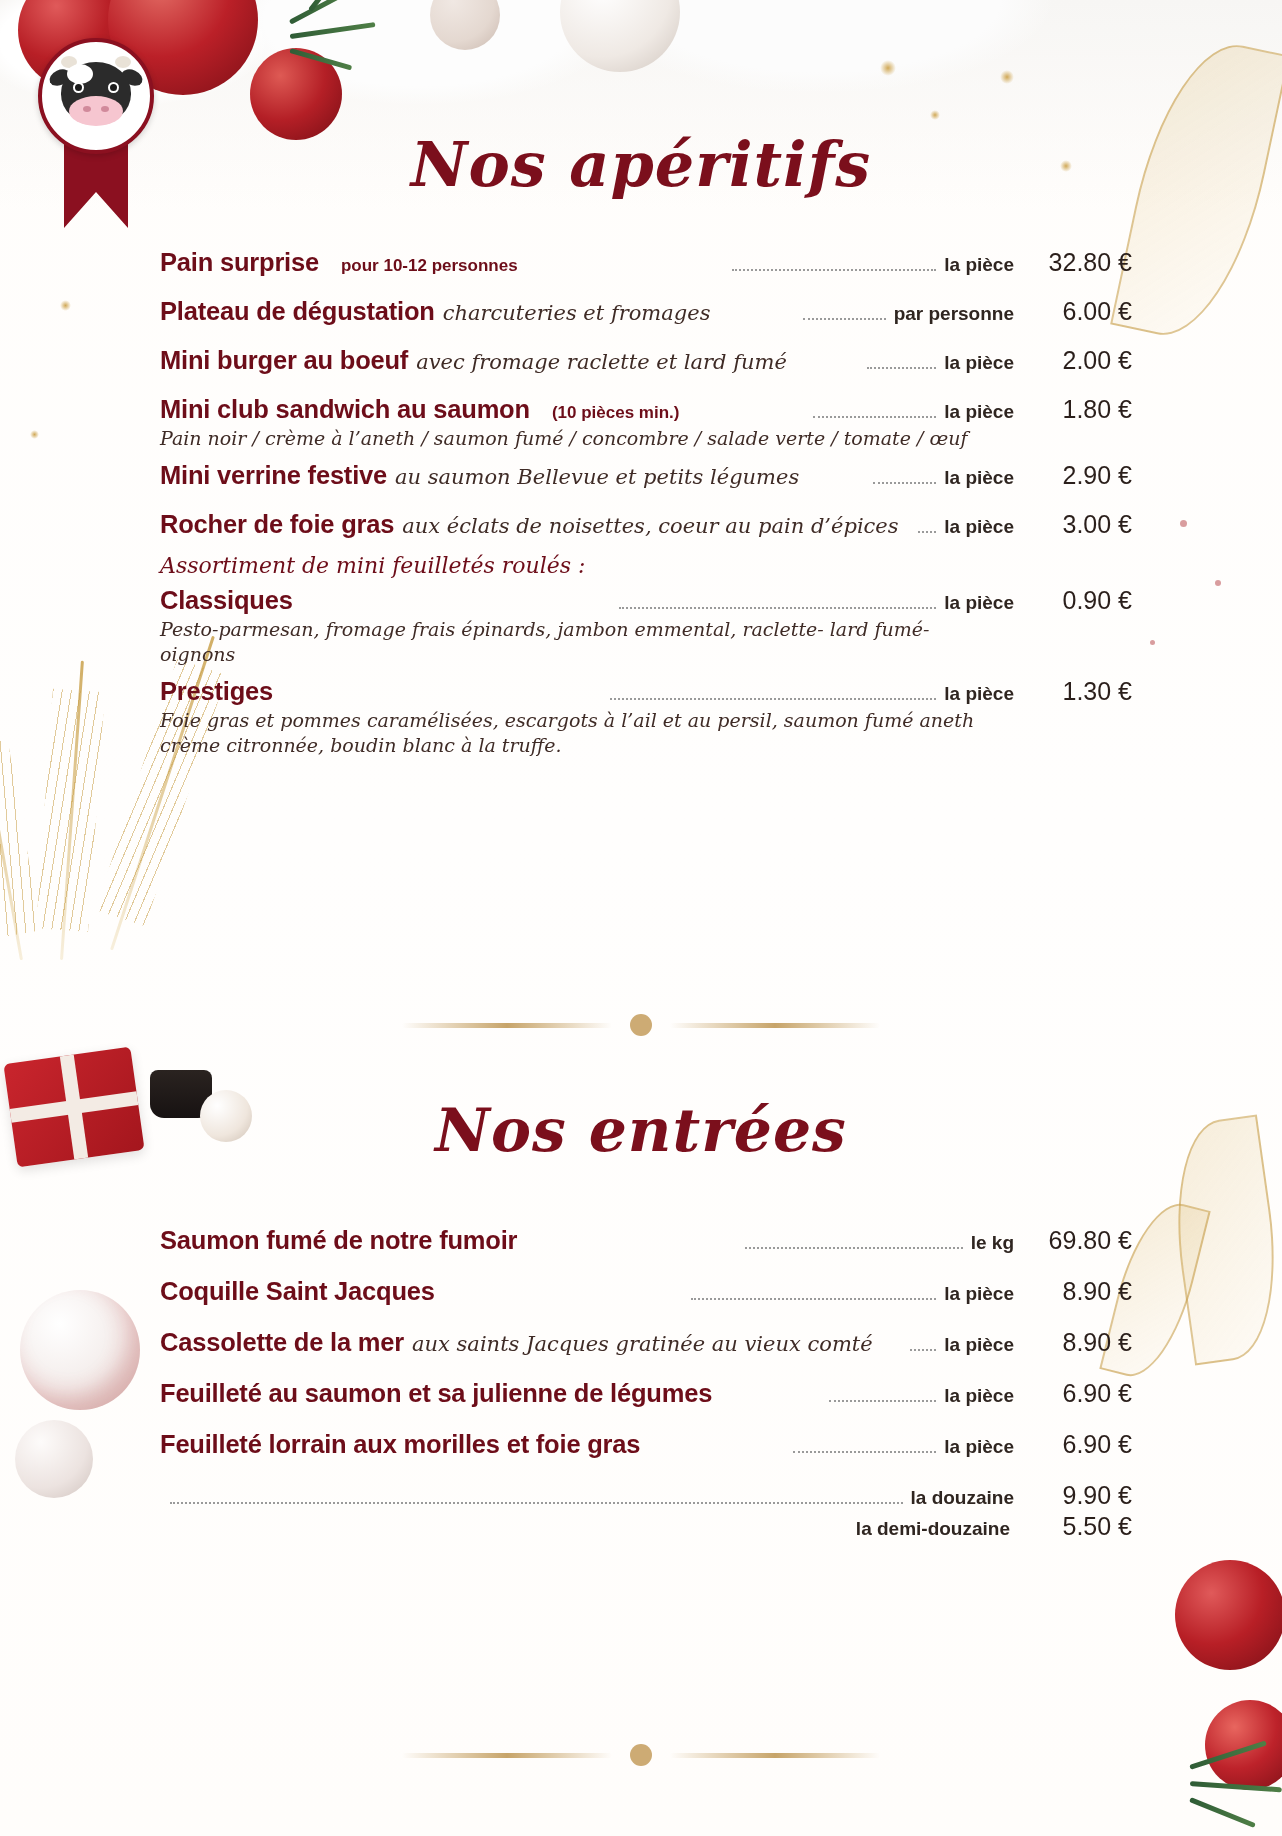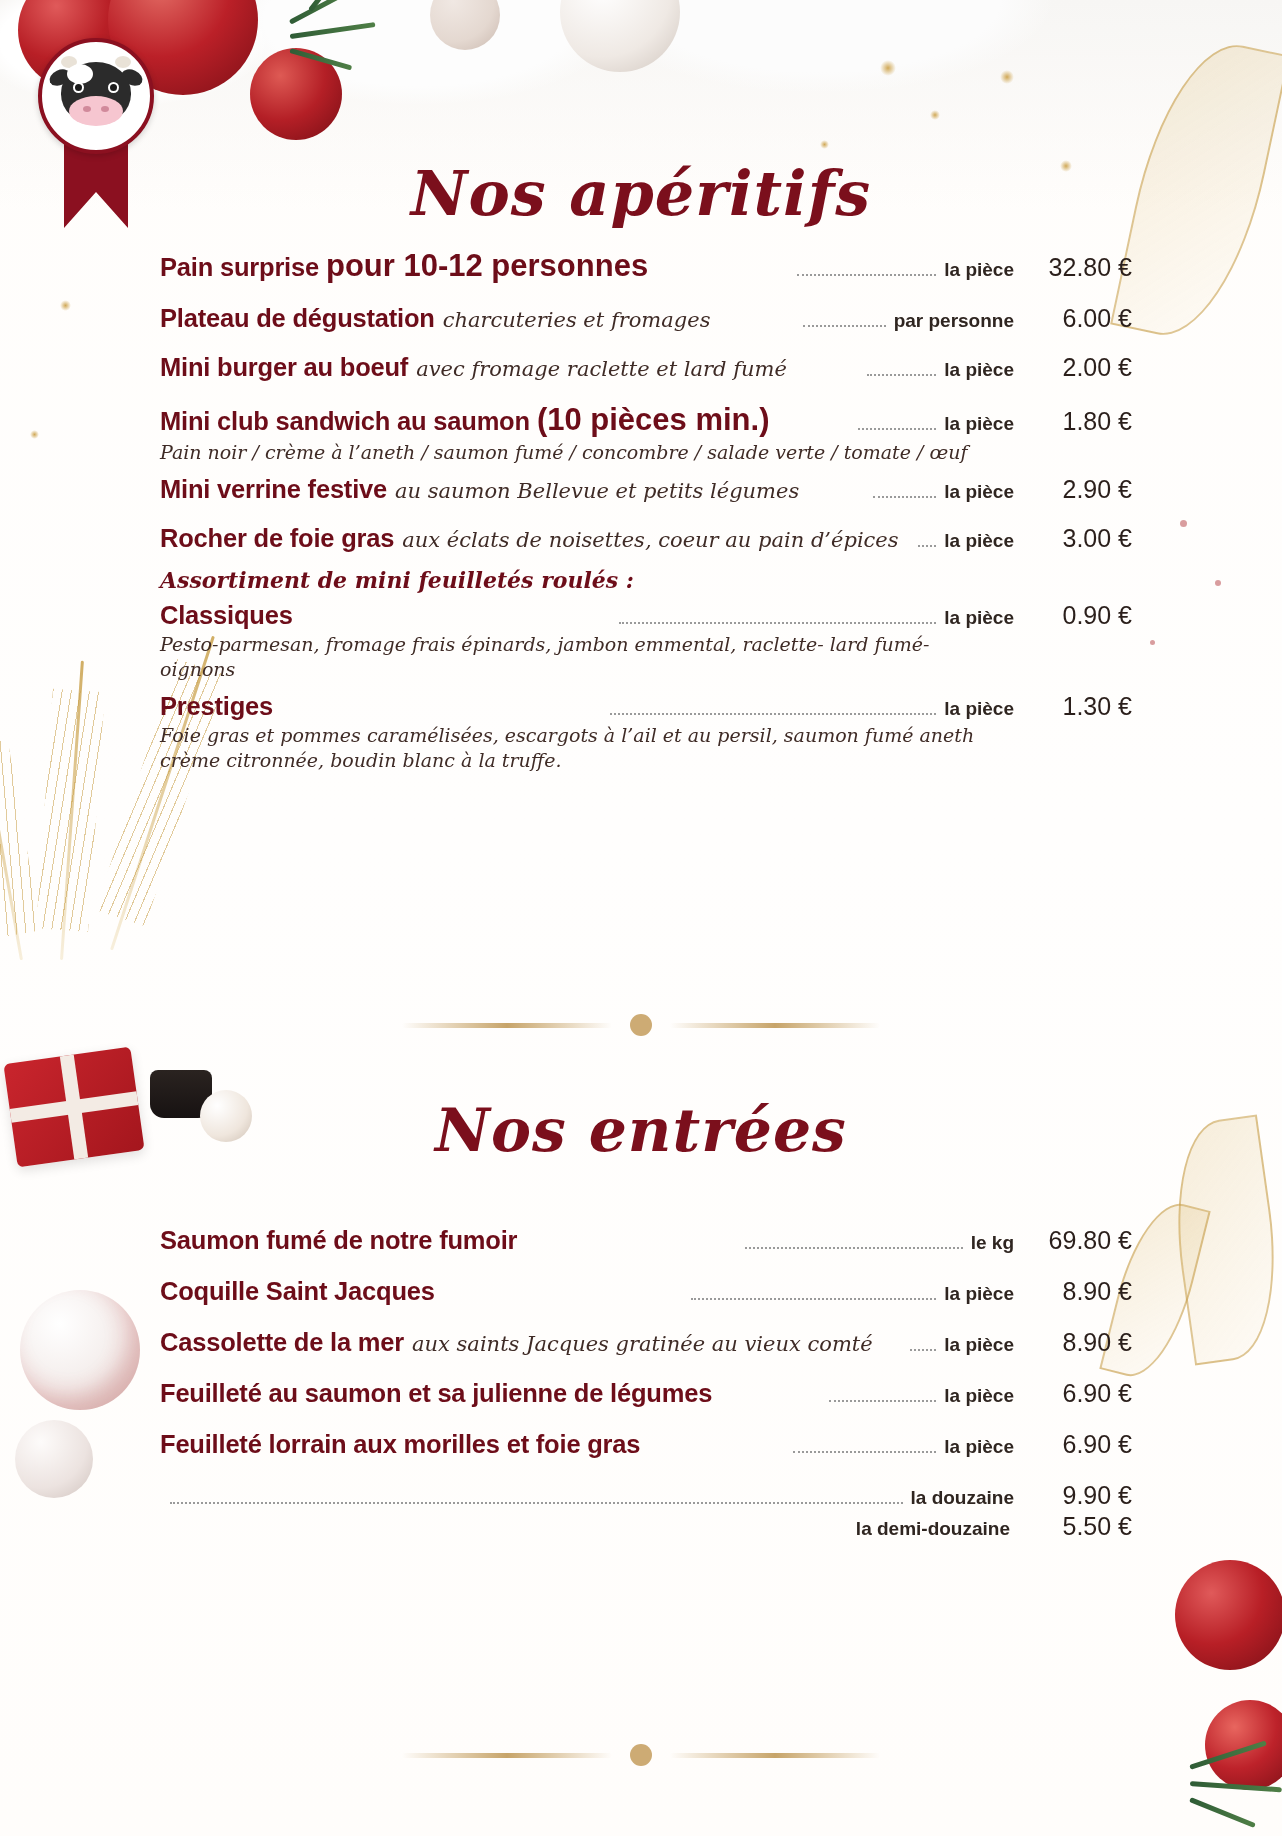--- a/index.html
+++ b/index.html
@@ -183,23 +183,23 @@
     font-style: italic;
     font-size: 21px;
     color: #3f2b26;
     margin-left: 8px;
     font-weight: 400;
     text-align: right;
   }
   .item-extra {
     font-family: "Liberation Sans", sans-serif;
     font-weight: 700;
-    font-size: 31px;
+    font-size: 17px;
     color: #6d0d19;
-    margin-left: 7px;
+    margin-left: 22px;
   }
   .leader {
     flex: 1 1 auto;
     border-bottom: 2.5px dotted #9a9a9a;
     margin: 0 8px 6px 10px;
     min-width: 18px;
     height: 1px;
   }
   .unit {
     font-family: "Liberation Sans", sans-serif;
@@ -222,21 +222,21 @@
     font-style: italic;
     font-size: 19px;
     color: #3f2b26;
     line-height: 1.32;
     margin: -2px 0 10px 0;
     max-width: 830px;
   }
   .group-head {
     font-family: "DejaVu Serif", serif;
     font-style: italic;
-    font-weight: 700;
+    font-weight: 400;
     font-size: 22px;
     color: #6d0d19;
     margin: 14px 0 8px 0;
   }
   .sub-price-row {
     display: flex; justify-content: flex-end; align-items: baseline;
     margin-top: -2px; margin-bottom: 4px;
   }
   .sub-price-row .unit { margin-right: 4px; }
 
@@ -320,21 +320,21 @@
         <div class="eye r">
             <i></i>
           </div>
         <div class="muzzle"></div>
         <div class="nos l"></div>
           <div class="nos r"></div>
       </div>
     </div>
   </div>
 
-  <div class="section" style="top:157px;">
+  <div class="section" style="top:128px;">
     <h1 class="section-title title-aperitifs">Nos apéritifs</h1>
   </div>
 
   <div class="menu-list" style="top:248px;">
 
     <div class="row">
       <div class="names">
         <span class="item-name">Pain surprise</span>
         <span class="item-extra">pour 10-12 personnes</span>
       </div>

